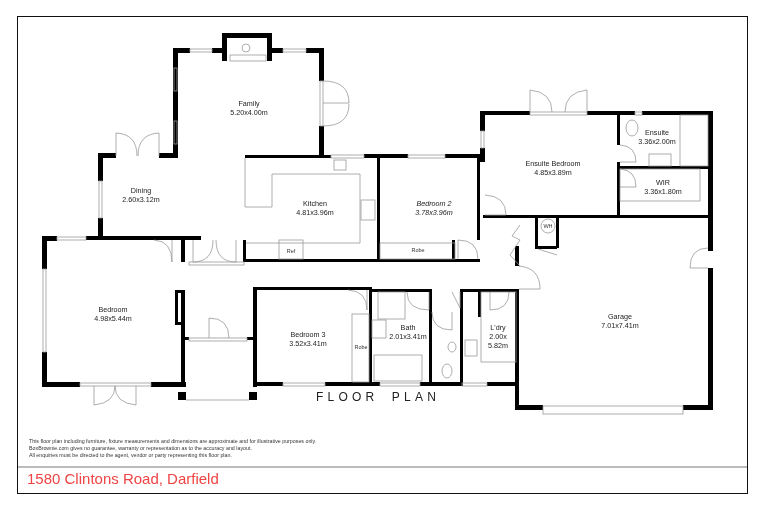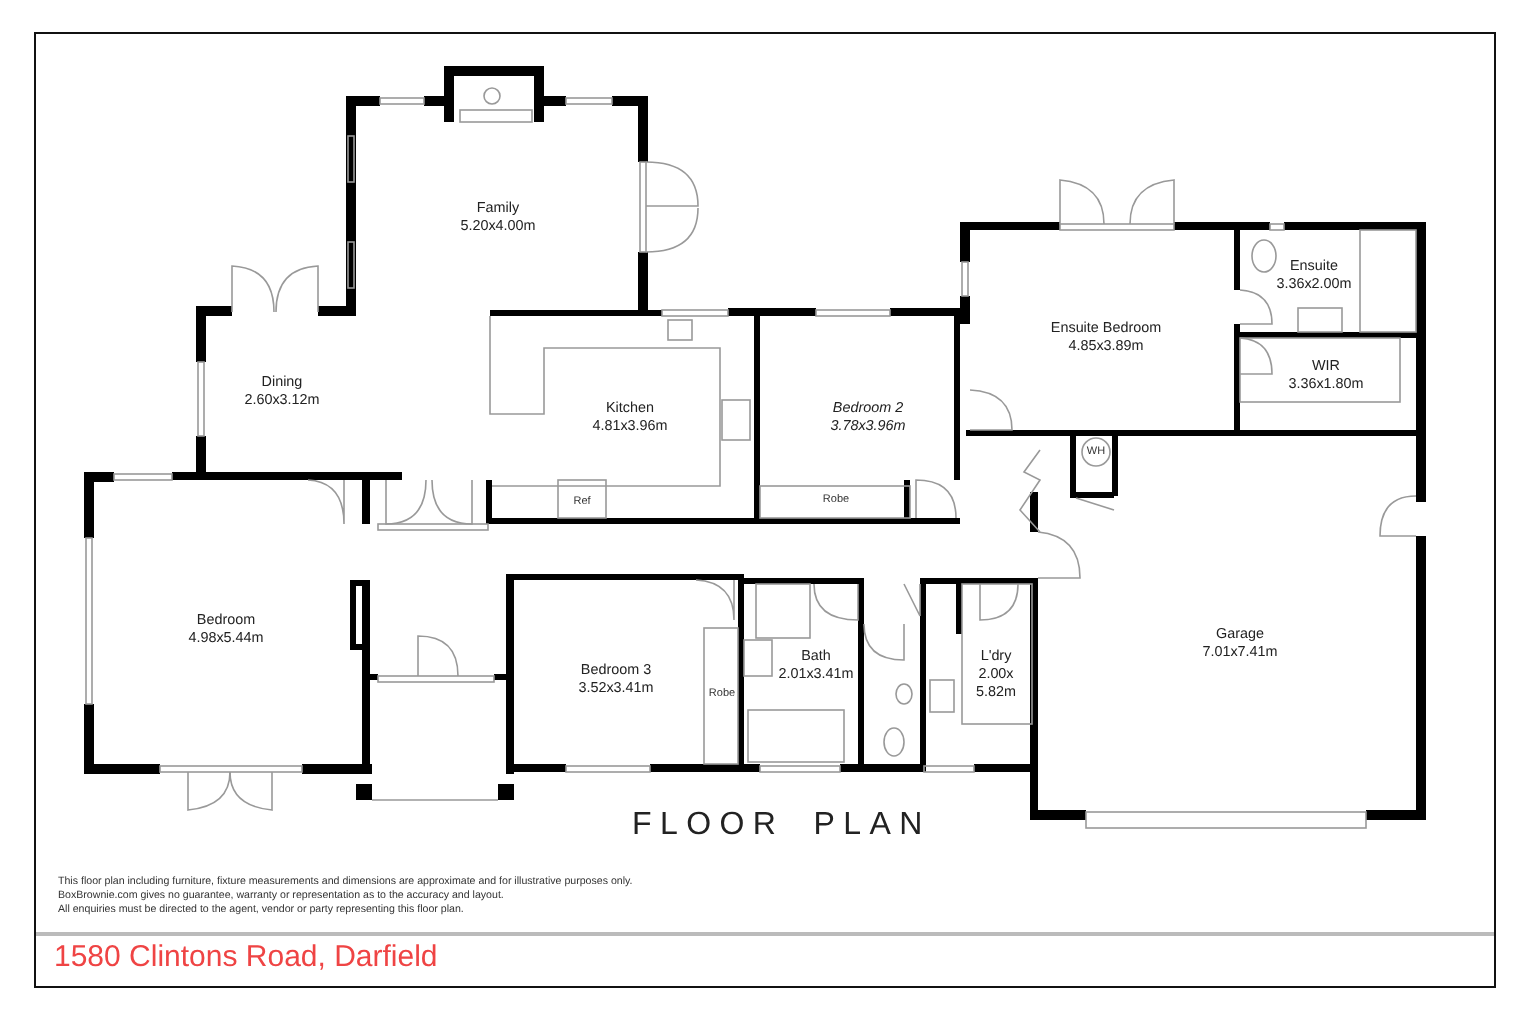--- a/index.html
+++ b/index.html
@@ -1,21 +1,21 @@
 <!DOCTYPE html>
 <html><head>
 <meta charset="utf-8">
 <style>
   html, body { margin:0; padding:0; background:#ffffff; }
   body { width:768px; height:512px; position:relative; overflow:hidden; font-family:"Liberation Sans", sans-serif; }
   .frame { position:absolute; left:17px; top:16px; width:731px; height:478px; border:1.5px solid #111; box-sizing:border-box; background:#fff; }
   .plan { position:absolute; left:0; top:0; width:768px; height:512px; }
   .room-label { position:absolute; text-align:center; font-size:7.2px; line-height:9px; color:#222; white-space:nowrap; transform:translateX(-50%); }
   .fixture-label { position:absolute; font-size:5.5px; color:#333; transform:translateX(-50%); white-space:nowrap; }
-  .plan-title { position:absolute; left:316px; top:404px; font-size:16px; letter-spacing:4.2px; color:#222; word-spacing:6px; }
+  .plan-title { position:absolute; left:316px; top:390px; font-size:12px; letter-spacing:4.2px; color:#222; word-spacing:6px; }
   .disclaimer { position:absolute; left:29px; top:438px; font-size:5.3px; line-height:7px; color:#333; }
   .divider { position:absolute; left:18px; top:466px; width:729px; height:2px; background:#bbb; }
   .address { position:absolute; left:27px; top:470px; font-size:15px; color:#ef4444; }
 </style>
 </head>
 <body>
 
 <div class="frame"></div>
 
 <svg class="plan" viewBox="0 0 768 512" xmlns="http://www.w3.org/2000/svg">

